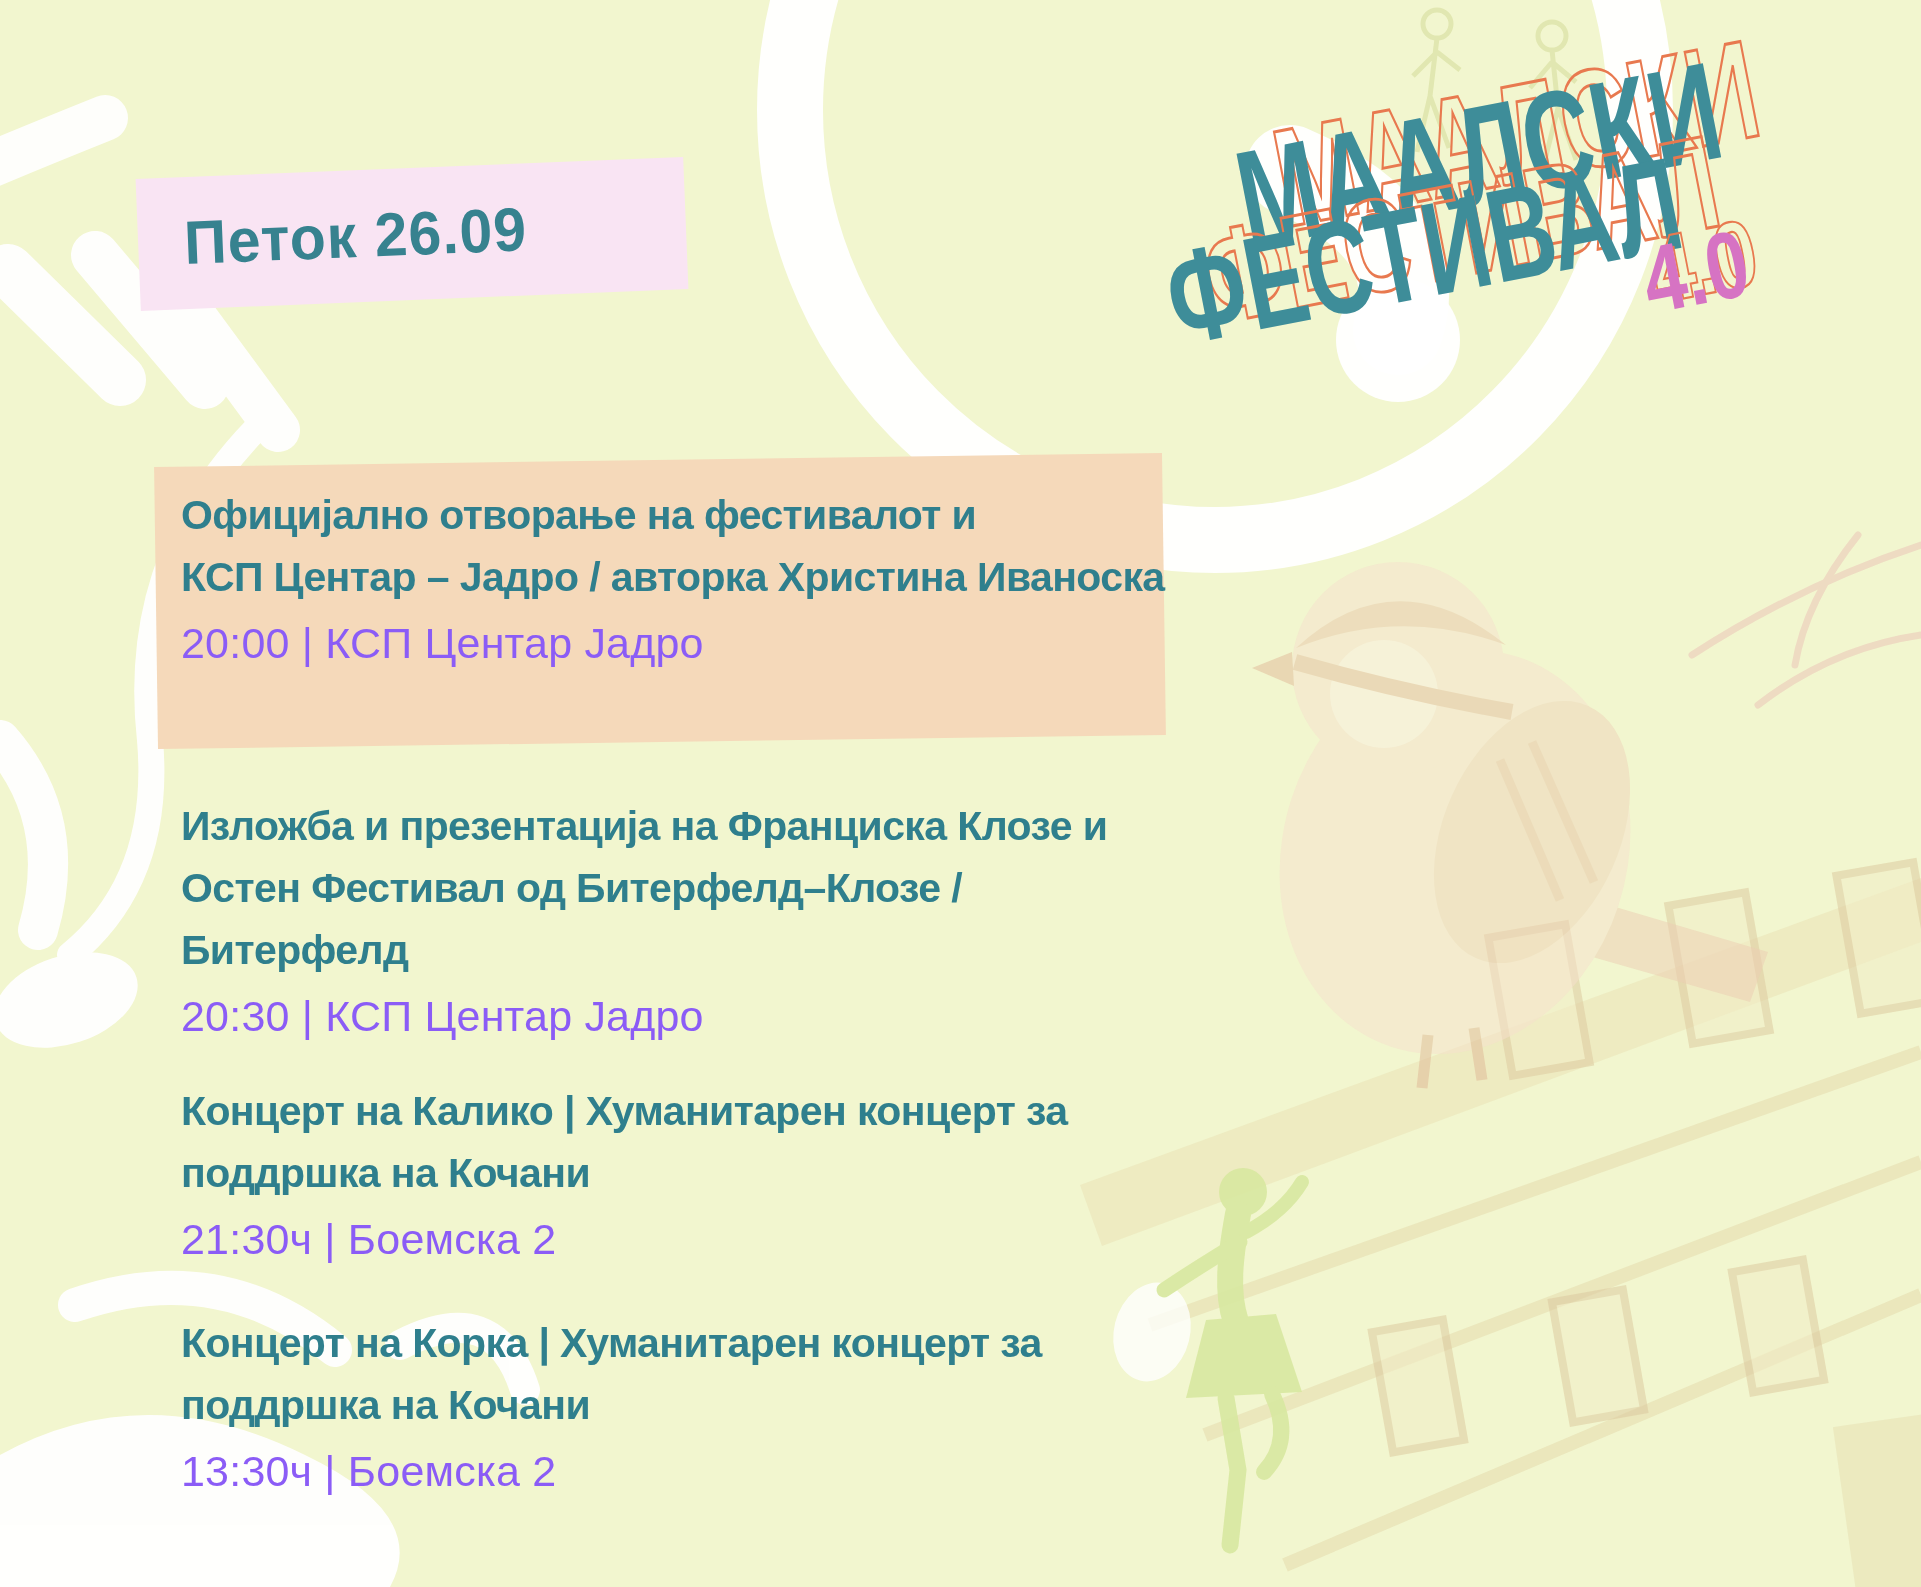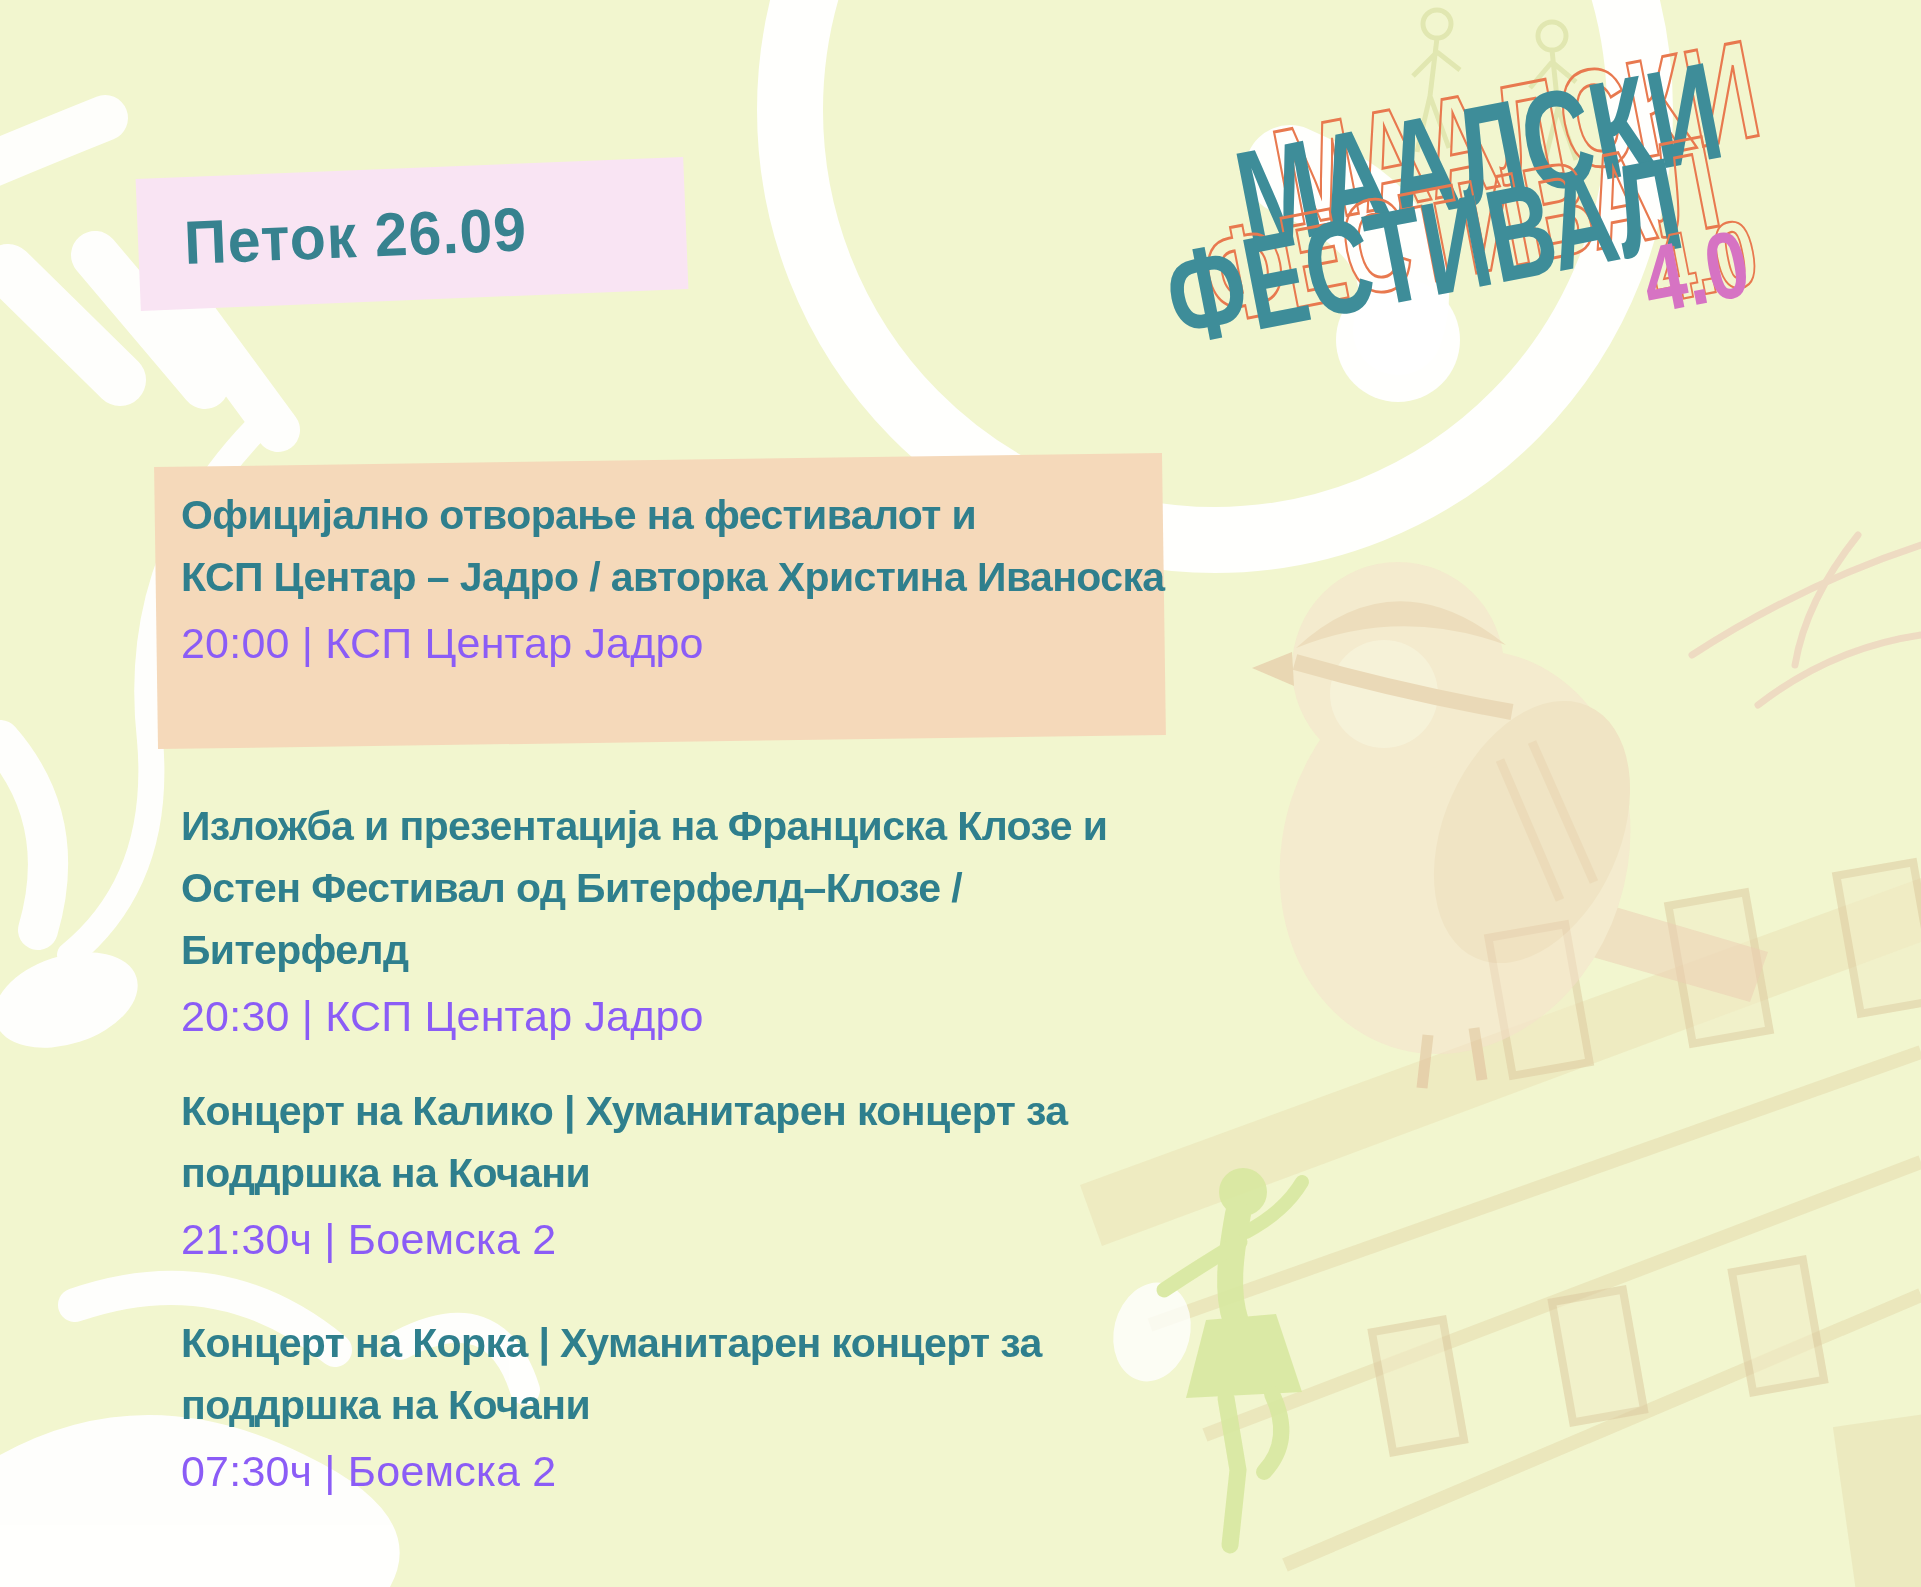--- a/index.html
+++ b/index.html
@@ -205,16 +205,16 @@
 
   <div class="event event-3">
     <div class="title-line">Концерт на Калико | Хуманитарен концерт за</div>
     <div class="title-line">поддршка на Кочани</div>
     <div class="time-line">21:30ч | Боемска 2</div>
   </div>
 
   <div class="event event-4">
     <div class="title-line">Концерт на Корка | Хуманитарен концерт за</div>
     <div class="title-line">поддршка на Кочани</div>
-    <div class="time-line">07:30ч | Боемска 2</div>
+    <div class="time-line">13:30ч | Боемска 2</div>
   </div>
 
 </div>
 
 </body></html>

